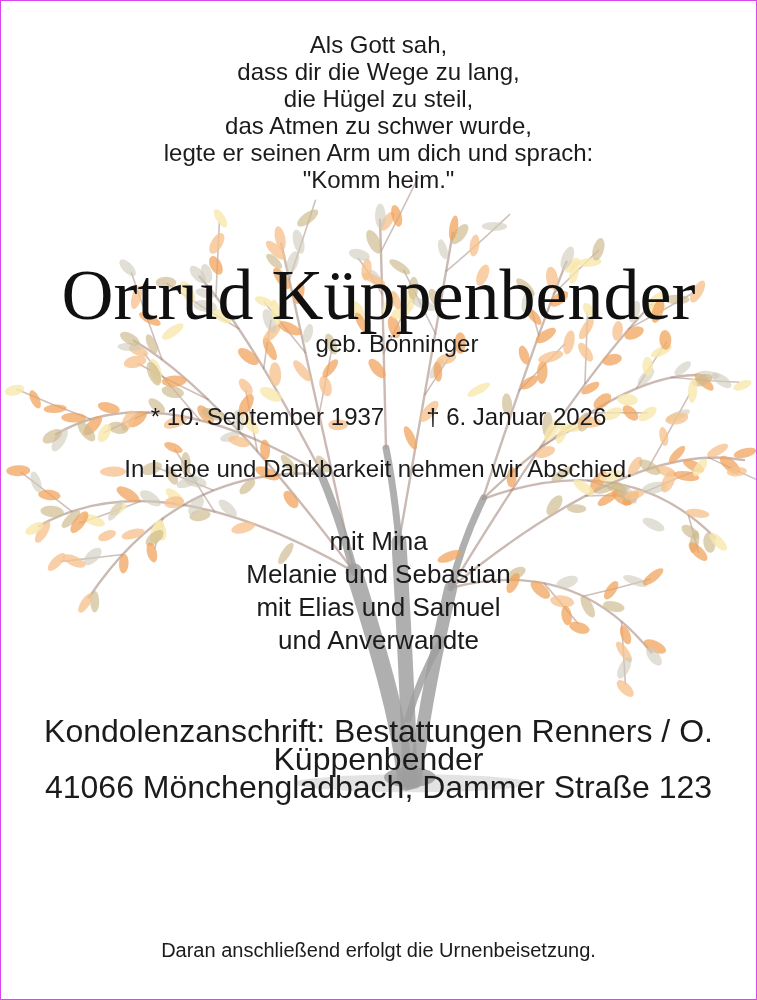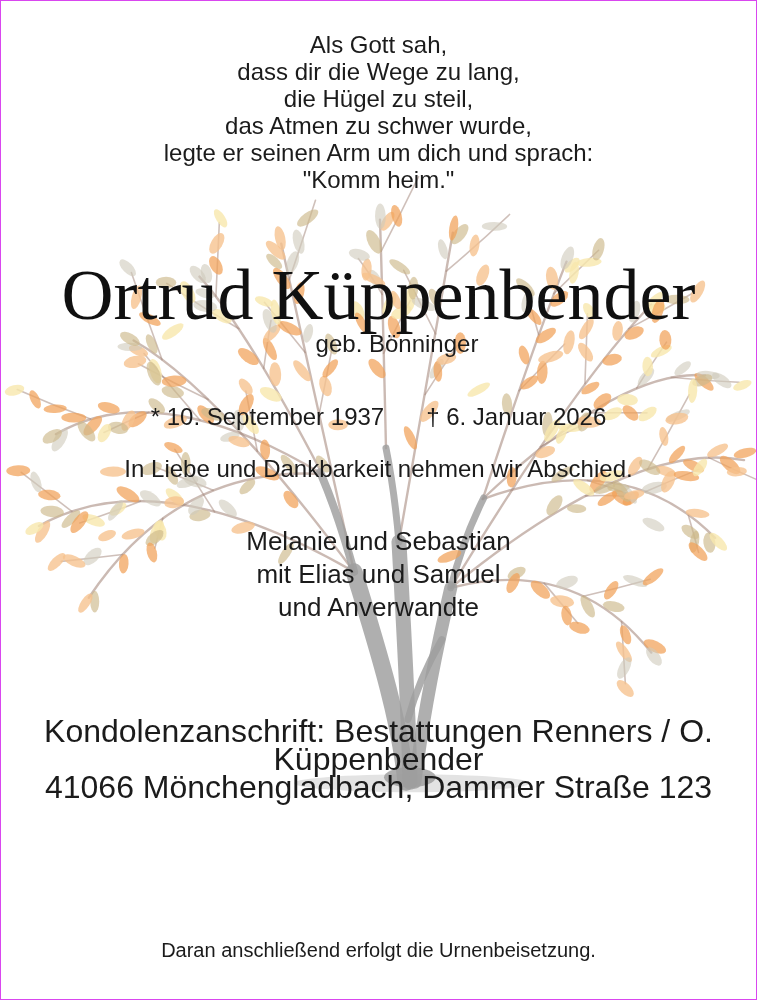--- a/index.html
+++ b/index.html
@@ -379,20 +379,21 @@
 
   <div class="layer maiden">geb. Bönninger</div>
 
   <div class="layer dates">
     <span class="birth">* 10. September 1937</span><span class="death">† 6. Januar 2026</span>
   </div>
 
   <div class="layer farewell">In Liebe und Dankbarkeit nehmen wir Abschied.</div>
 
   <div class="layer mourners">
+    <div>mit Mina</div>
     <div>Melanie und Sebastian</div>
     <div>mit Elias und Samuel</div>
     <div>und Anverwandte</div>
   </div>
 
   <div class="layer condolence">
     <div>Kondolenzanschrift: Bestattungen Renners / O. Küppenbender</div>
     <div>41066 Mönchengladbach, Dammer Straße 123</div>
   </div>
 

